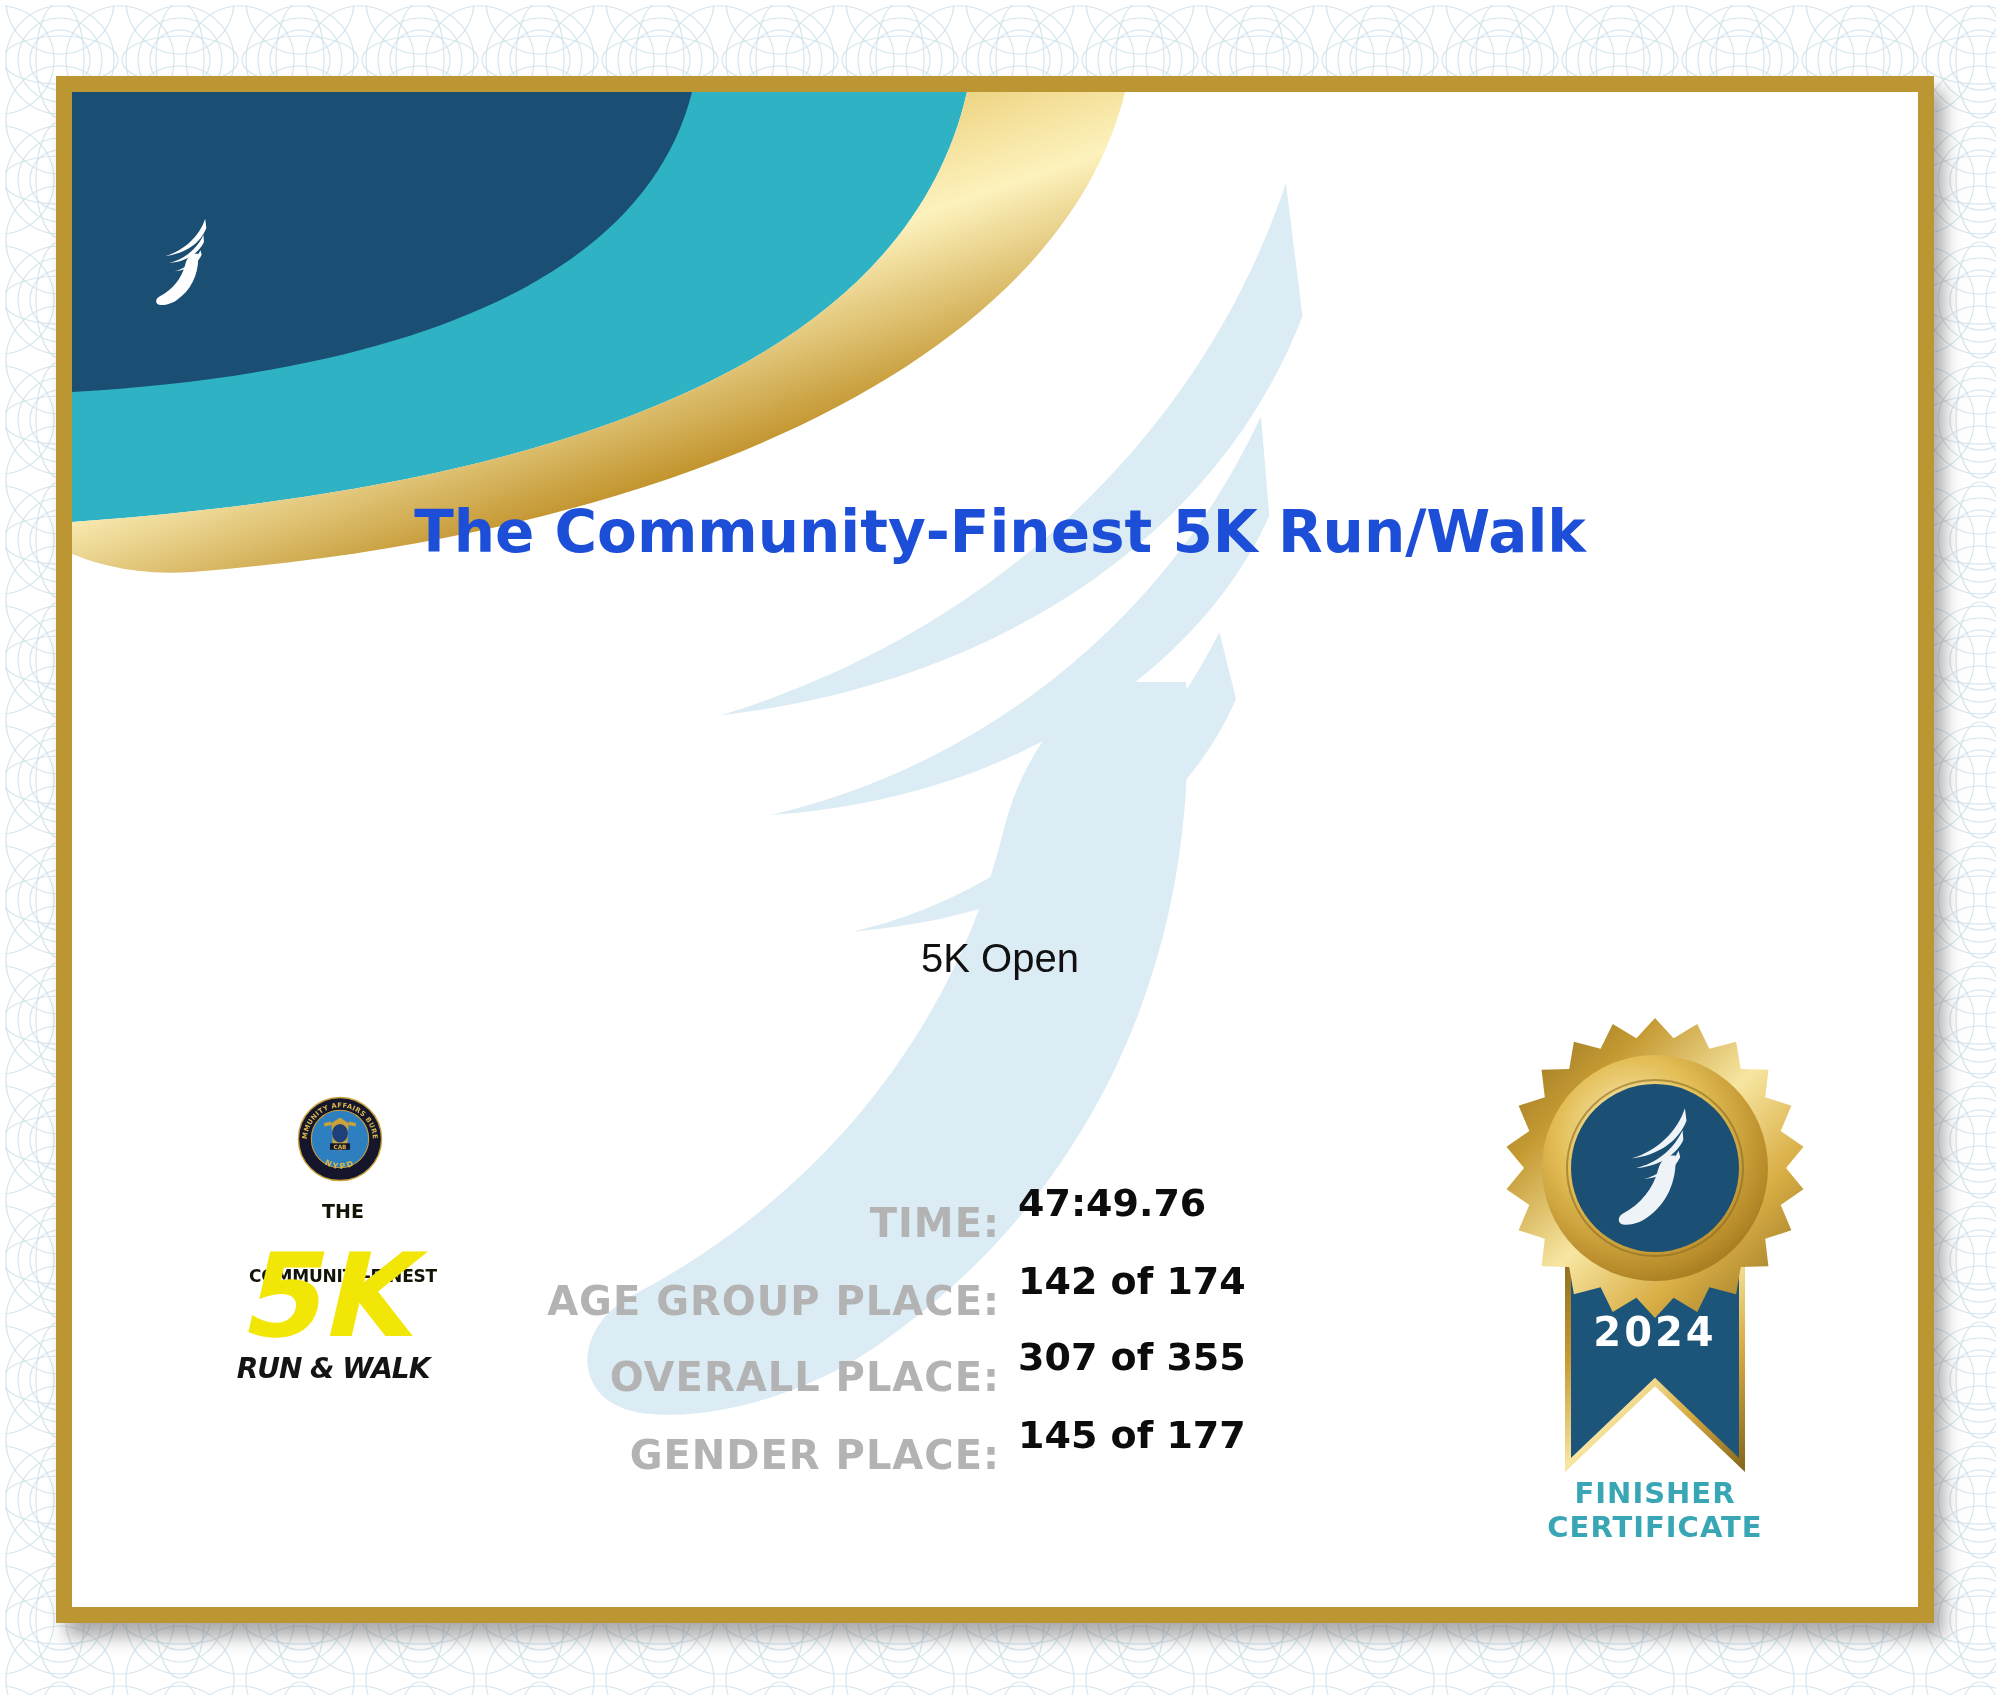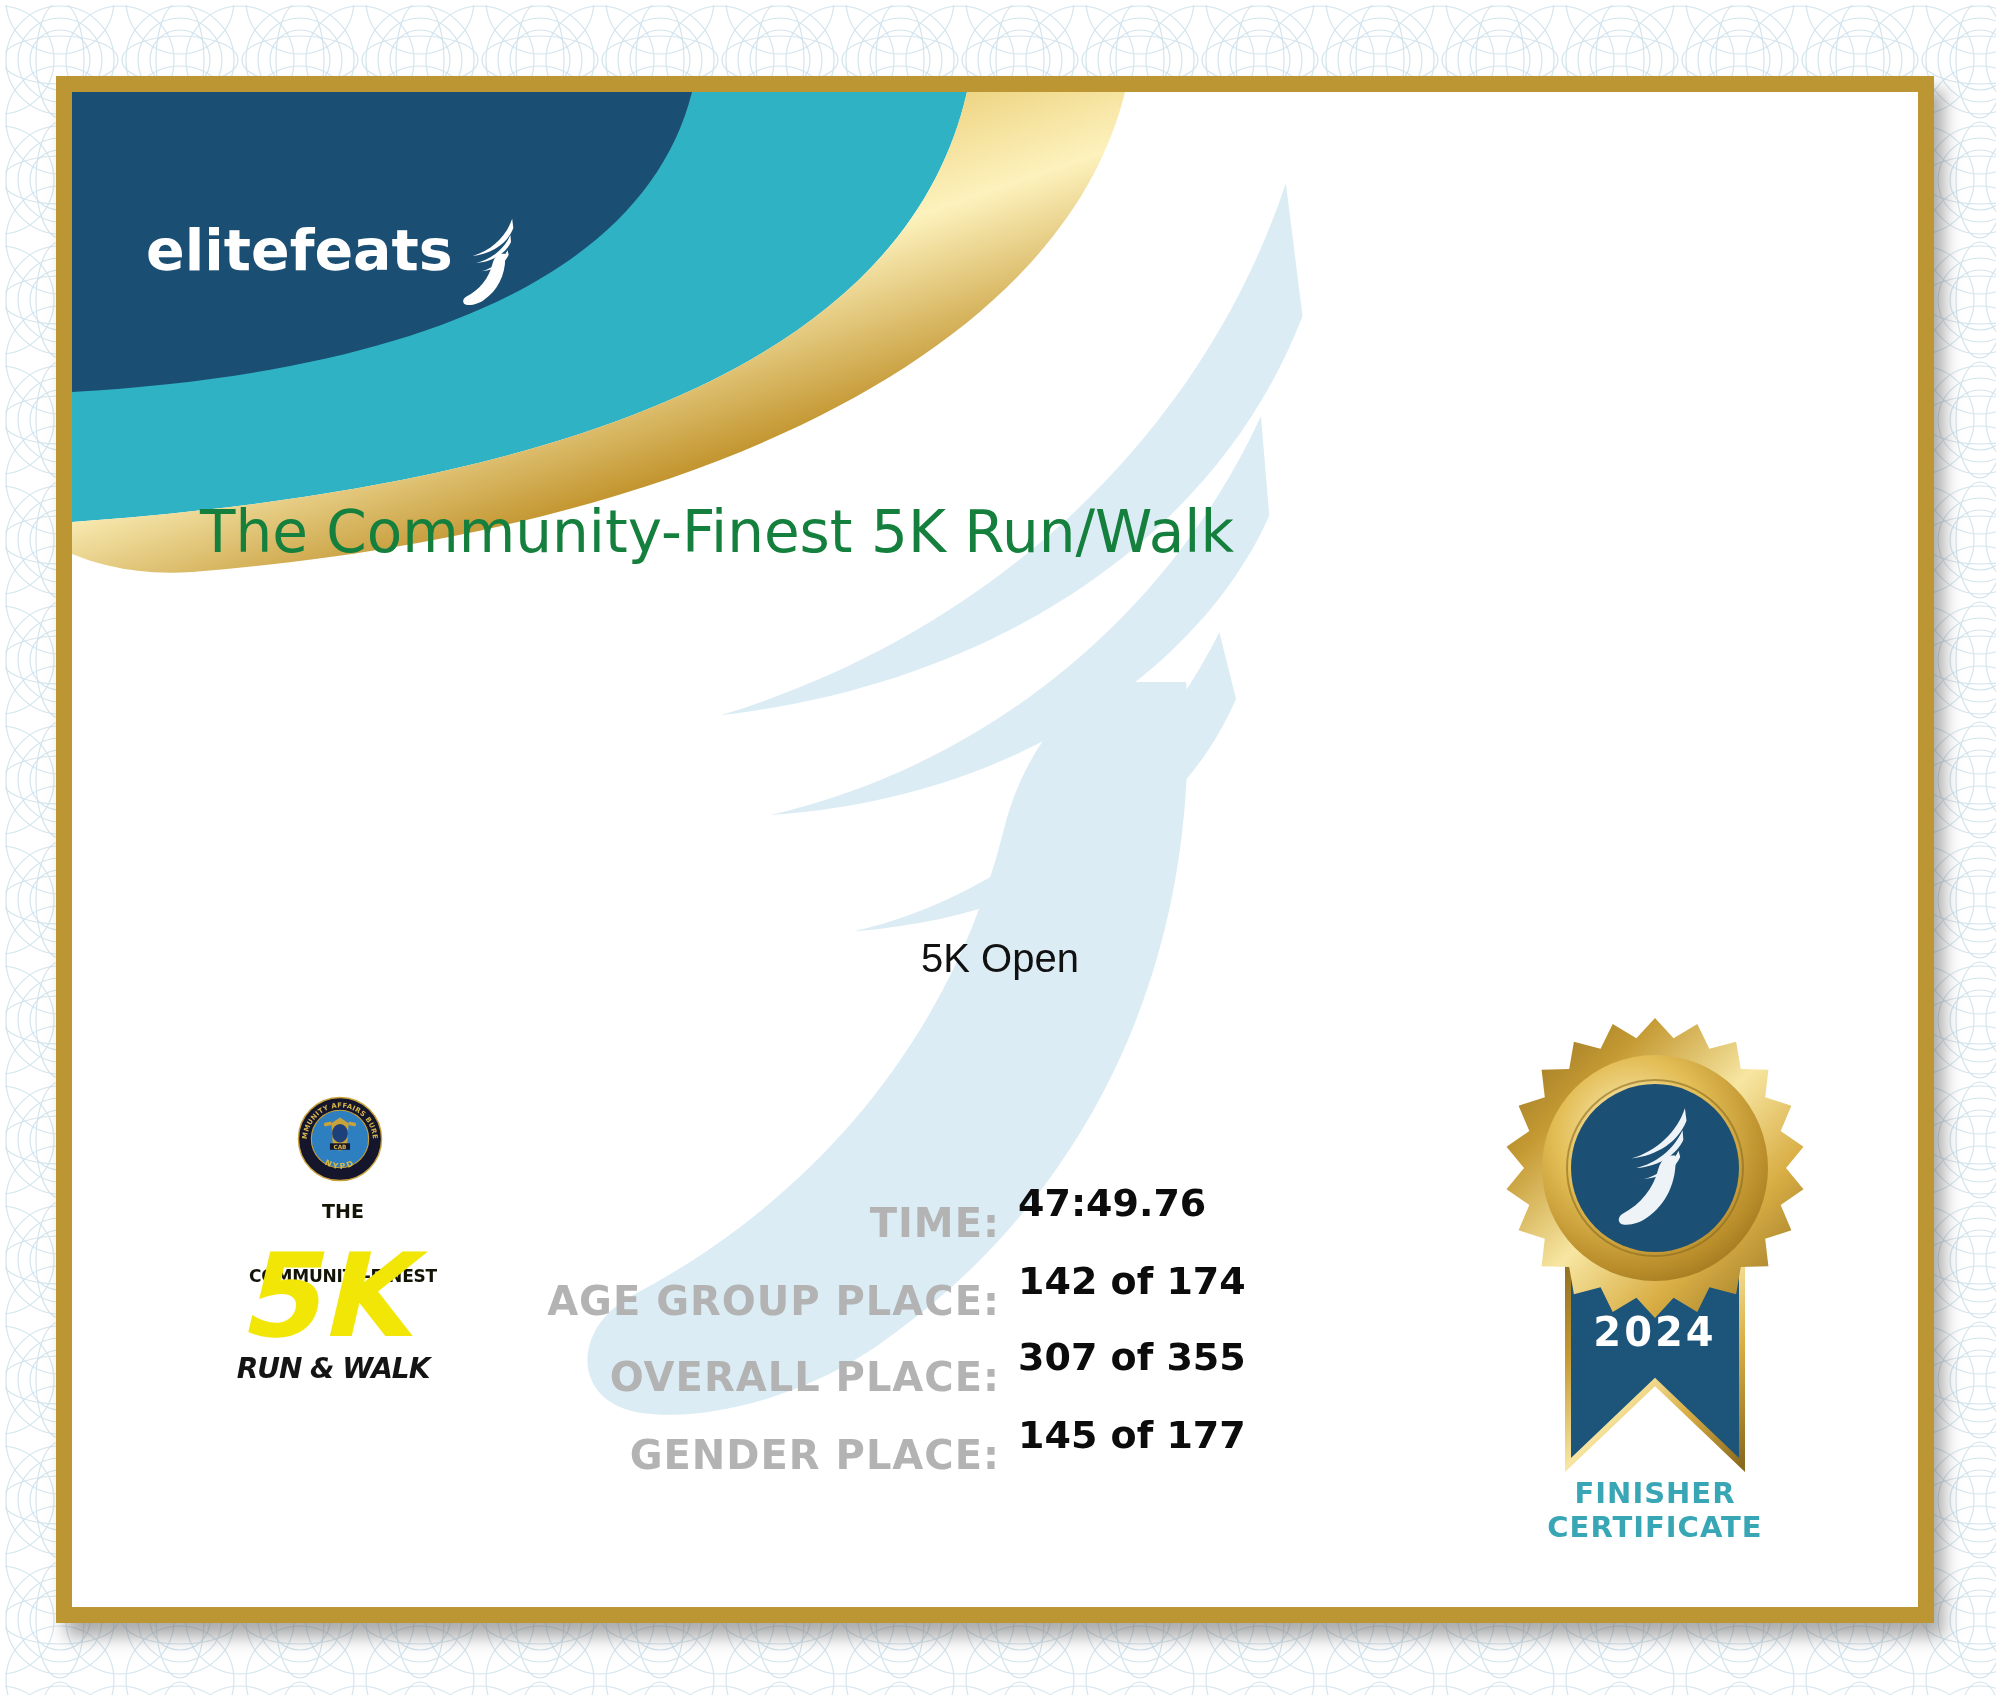--- a/index.html
+++ b/index.html
@@ -10,22 +10,22 @@
          background:#ffffff;border:16px solid #bc9632;z-index:1;
          box-shadow:10px 14px 16px rgba(90,90,90,.5);}
   .watermark{position:absolute;left:470px;top:150px;z-index:2;}
   .header-sweep{position:absolute;left:72px;top:92px;z-index:3;}
   .brand{position:absolute;left:146px;top:222px;z-index:4;display:flex;align-items:flex-start;}
   .brand-text{color:#ffffff;font-size:57px;font-weight:bold;letter-spacing:0px;line-height:1;}
   .brand-foot{position:relative;top:-34px;left:2px;}
   .h-gray{position:absolute;left:300px;width:1400px;text-align:center;color:#a9a9a9;
           font-weight:bold;z-index:4;}
   .event-label{top:432px;font-size:33px;letter-spacing:3px;}
-  .event-title{position:absolute;left:200px;width:1600px;top:498px;text-align:left;
-               font-size:58px;font-weight:normal;color:#15803d;z-index:4;}
+  .event-title{position:absolute;left:200px;width:1600px;top:498px;text-align:center;
+               font-size:58px;font-weight:bold;color:#1d4ed8;z-index:4;}
   .awarded-label{top:764px;font-size:35px;letter-spacing:2px;}
   .recipient{position:absolute;left:300px;width:1400px;top:838px;text-align:center;
              font-size:56px;font-weight:bold;color:#0d0d0d;z-index:4;}
   .division{position:absolute;left:300px;width:1400px;top:936px;text-align:center;
             font-size:40px;color:#111;font-family:"Liberation Sans",sans-serif;z-index:4;}
   .stats-label{position:absolute;left:673px;width:400px;top:1072px;text-align:center;color:#a8a8a8;
                font-weight:bold;font-size:36px;letter-spacing:2px;z-index:4;}
   .stat-row{position:absolute;z-index:4;}
   .stat-lab{position:absolute;left:400px;width:600px;text-align:right;color:#b3b3b3;
             font-weight:600;font-size:40px;letter-spacing:1px;margin-top:24px;}
@@ -109,21 +109,20 @@
     <use href="#foot" width="1000" height="1330" preserveAspectRatio="none" fill="#dbecf4"></use>
   </svg>
 
   <svg class="header-sweep" width="1200" height="520" viewBox="0 0 1200 520">
     <path d="M0,0 H895 C840,240 560,390 0,430 Z" fill="#2fb2c3"></path>
     <path d="M895,0 H1053 C990,260 620,440 120,480 C60,484 20,470 0,462 L0,430 C560,390 840,240 895,0 Z" fill="url(#bandGrad)"></path>
     <path d="M0,0 H620 C575,180 350,280 0,300 Z" fill="#1b4e73"></path>
   </svg>
 
   <div class="brand">
-    <span class="brand-text">elitefeats</span>
     <svg class="brand-foot" width="70" height="150">
       <use href="#foot" width="70" height="150" preserveAspectRatio="none" fill="#ffffff"></use>
     </svg>
   </div>
 
   <div class="event-title">The Community-Finest 5K Run/Walk</div>
   <div class="division">5K Open</div>
 
   <div class="stat-row r0">
     <div class="stat-lab">TIME:</div>

